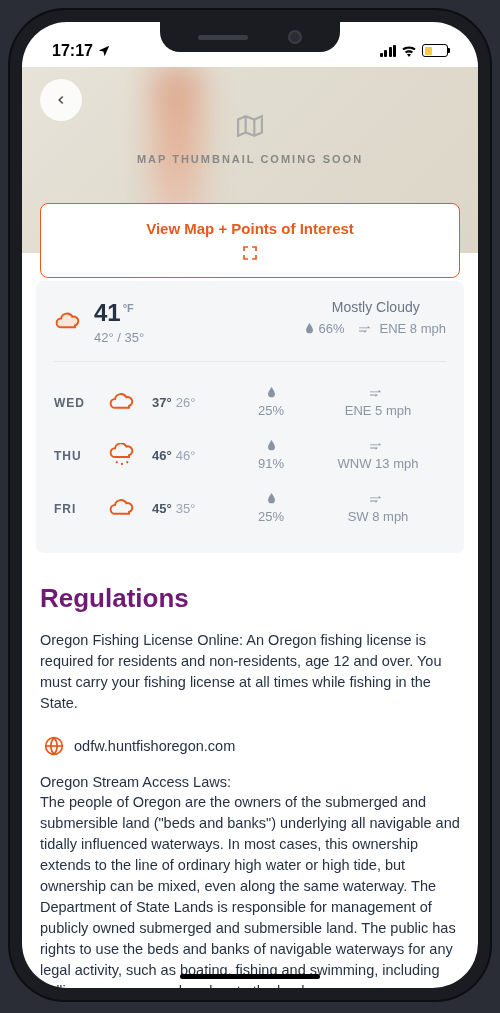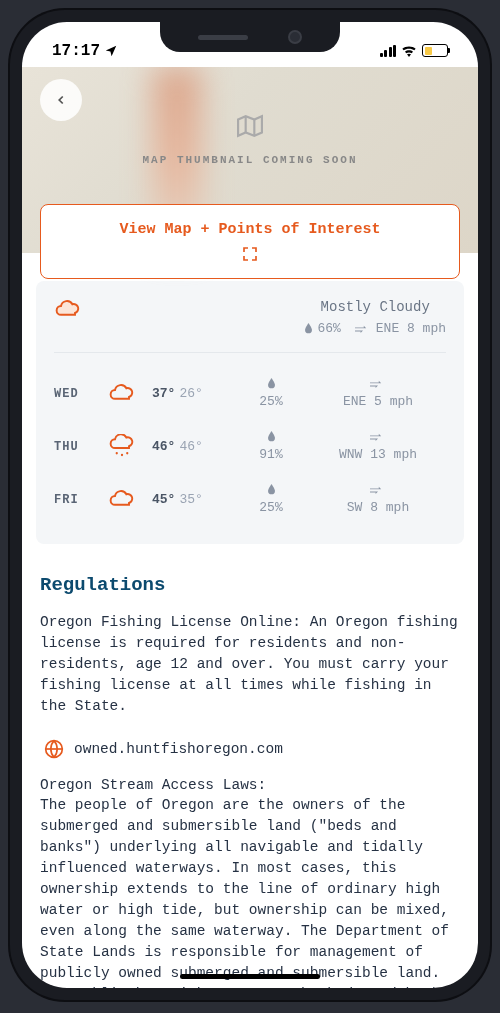--- a/index.html
+++ b/index.html
@@ -15,21 +15,20 @@
     }
     .phone-frame {
       width: 480px;
       height: 990px;
       background: #1a1c22;
       border-radius: 55px;
       padding: 12px;
       margin: 10px;
       position: relative;
       box-shadow: 0 0 0 2px #0d0e12;
-      font-family: Liberation Mono, monospace;
     }
     .phone-inner {
       width: 100%;
       height: 100%;
       background: #fff;
       border-radius: 45px;
       overflow: hidden;
       position: relative;
     }
     .notch {
@@ -162,21 +161,21 @@
     }
     .forecast-day { font-weight: 700; letter-spacing: 1px; font-size: 12px; color: #5a6575; }
     .forecast-temps .hi { color: #4a5565; font-weight: 600; }
     .forecast-temps .lo { color: #9aa4b3; margin-left: 4px; }
     .forecast-humid, .forecast-wind { display: flex; align-items: center; gap: 5px; color: #8a94a3; flex-direction: column; }
     .drop-icon { width: 9px; height: 11px; }
     .wind-icon { width: 16px; height: 10px; }
     .cloud-icon { width: 28px; }
 
     .regulations { padding: 30px 18px 10px; }
-    .reg-title { font-size: 19px; font-weight: 700; color: #0c4a6e; margin-bottom: 16px; }
+    .reg-title { font-size: 26px; font-weight: 700; color: #701a75; margin-bottom: 16px; }
     .reg-para { font-size: 14.5px; line-height: 1.45; color: #263244; margin-bottom: 14px; }
     .reg-link-row { display: flex; align-items: center; gap: 10px; padding: 8px 4px 18px; }
     .reg-link-text { font-size: 14.5px; color: #263244; }
     .globe-icon { width: 20px; height: 20px; }
     .reg-subhead { font-size: 14.5px; color: #263244; margin-bottom: 2px; }
 
     .home-indicator {
       position: absolute;
       bottom: 9px;
       left: 50%;
@@ -245,20 +244,27 @@
             </svg>
         </div>
       </div>
 
       <div class="weather-section">
         <div class="weather-current">
           <div class="weather-cur-left">
             <svg class="cloud-icon" viewBox="0 0 32 24" fill="none" stroke="#e65a1e" stroke-width="2.2">
                 <path d="M24 18H8a5 5 0 010-10 7 7 0 0113-2 5 5 0 013 10z" fill="#fbe5d8"></path>
               </svg>
+            <div class="weather-temp-block">
+              <div class="temp-main">
+                <span>41</span>
+                <span class="temp-unit">°F</span>
+              </div>
+              <div class="temp-range">42° / 35°</div>
+            </div>
           </div>
           <div class="weather-cur-right">
             <div class="cond-text">Mostly Cloudy</div>
             <div class="cond-meta">
               <span style="display:flex;align-items:center;gap:4px">
                 <svg class="drop-icon" viewBox="0 0 12 16" fill="#8a94a3">
                     <path d="M6 0C6 0 1 7 1 10a5 5 0 0010 0c0-3-5-10-5-10z"></path>
                   </svg>
                 <span>66%</span>
               </span>
@@ -338,21 +344,21 @@
 
       <div class="regulations">
         <div class="reg-title">Regulations</div>
         <div class="reg-para">Oregon Fishing License Online: An Oregon fishing license is required for residents and non-residents, age 12 and over. You must carry your fishing license at all times while fishing in the State.</div>
         <div class="reg-link-row">
           <svg class="globe-icon" viewBox="0 0 24 24" fill="none" stroke="#e65a1e" stroke-width="2">
               <circle cx="12" cy="12" r="10"></circle>
               <line x1="2" y1="12" x2="22" y2="12"></line>
               <path d="M12 2a15 15 0 010 20M12 2a15 15 0 000 20"></path>
             </svg>
-          <span class="reg-link-text">owned.huntfishoregon.com</span>
+          <span class="reg-link-text">odfw.huntfishoregon.com</span>
         </div>
         <div class="reg-subhead">Oregon Stream Access Laws:</div>
         <div class="reg-para">The people of Oregon are the owners of the submerged and submersible land ("beds and banks") underlying all navigable and tidally influenced waterways. In most cases, this ownership extends to the line of ordinary high water or high tide, but ownership can be mixed, even along the same waterway. The Department of State Lands is responsible for management of publicly owned submerged and submersible land. The public has rights to use the beds and banks of navigable waterways for any legal activity, such as boating, fishing and swimming, including pulling your canoe or kayak onto the bank.</div>
 
       </div>
 
     </div>
 
     <div class="home-indicator"></div>
   </div>

